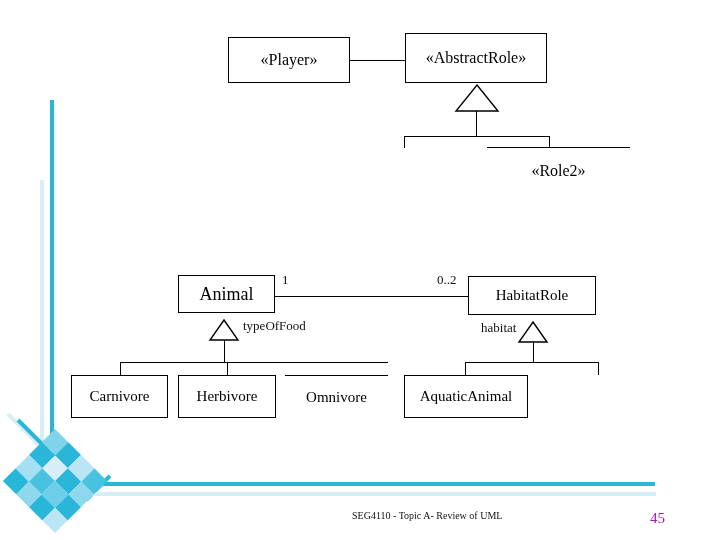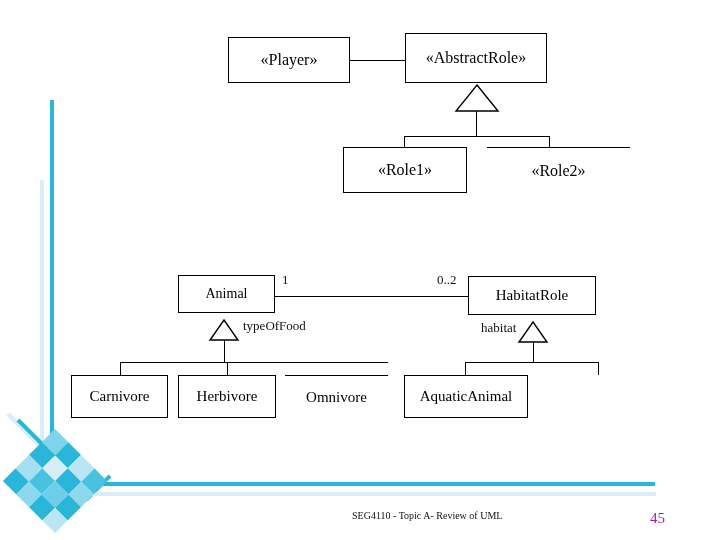--- a/index.html
+++ b/index.html
@@ -205,29 +205,26 @@
   <svg class="tri" style="left:455px; top:84px;" width="44" height="28" viewBox="0 0 44 28">
     <polygon points="22,1 43,27 1,27"></polygon>
   </svg>
 
   <div class="vline" style="left:476px; top:111px; height:25px;"></div>
 
   <div class="hline" style="left:404px; top:136px; width:146px;"></div>
   <div class="vline" style="left:404px; top:136px; height:12px;"></div>
   <div class="vline" style="left:549px; top:136px; height:12px;"></div>
 
-  <div class="uml-box" style="left:343px; top:147px; width:124px; height:46px; font-size:16px;">
-    <span class="lbl">«Role1»</span>
-  </div>
 
   <div class="uml-box top-only" style="left:487px; top:147px; width:143px; height:46px; font-size:16px;">
     <span class="lbl">«Role2»</span>
   </div>
 
-  <div class="uml-box" style="left:178px; top:275px; width:97px; height:38px; font-size:14px;">
+  <div class="uml-box" style="left:178px; top:275px; width:97px; height:38px; font-size:18px;">
     <span class="lbl">Animal</span>
   </div>
 
   <div class="hline" style="left:275px; top:296px; width:193px;"></div>
   <div class="anno" style="left:282px; top:272px; font-size:13px;">1</div>
   <div class="anno" style="left:437px; top:272px; font-size:13px;">0..2</div>
 
   <div class="uml-box" style="left:468px; top:276px; width:128px; height:39px; font-size:15px;">
     <span class="lbl">HabitatRole</span>
   </div>

